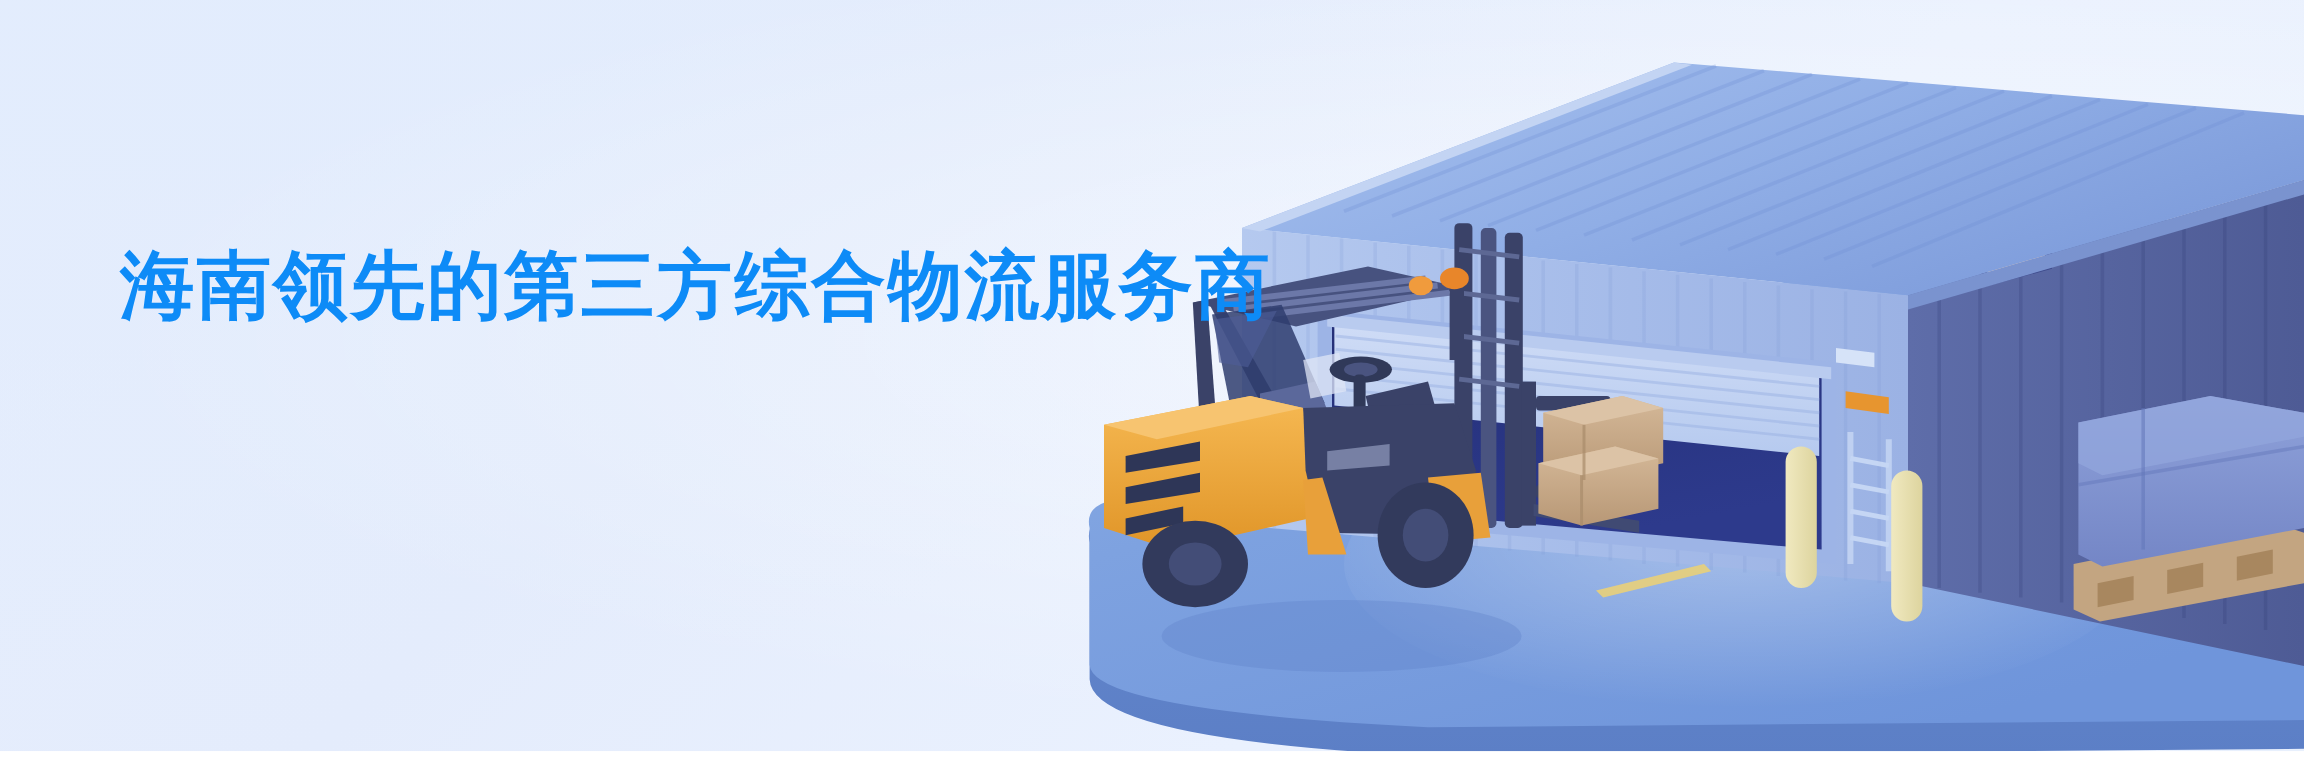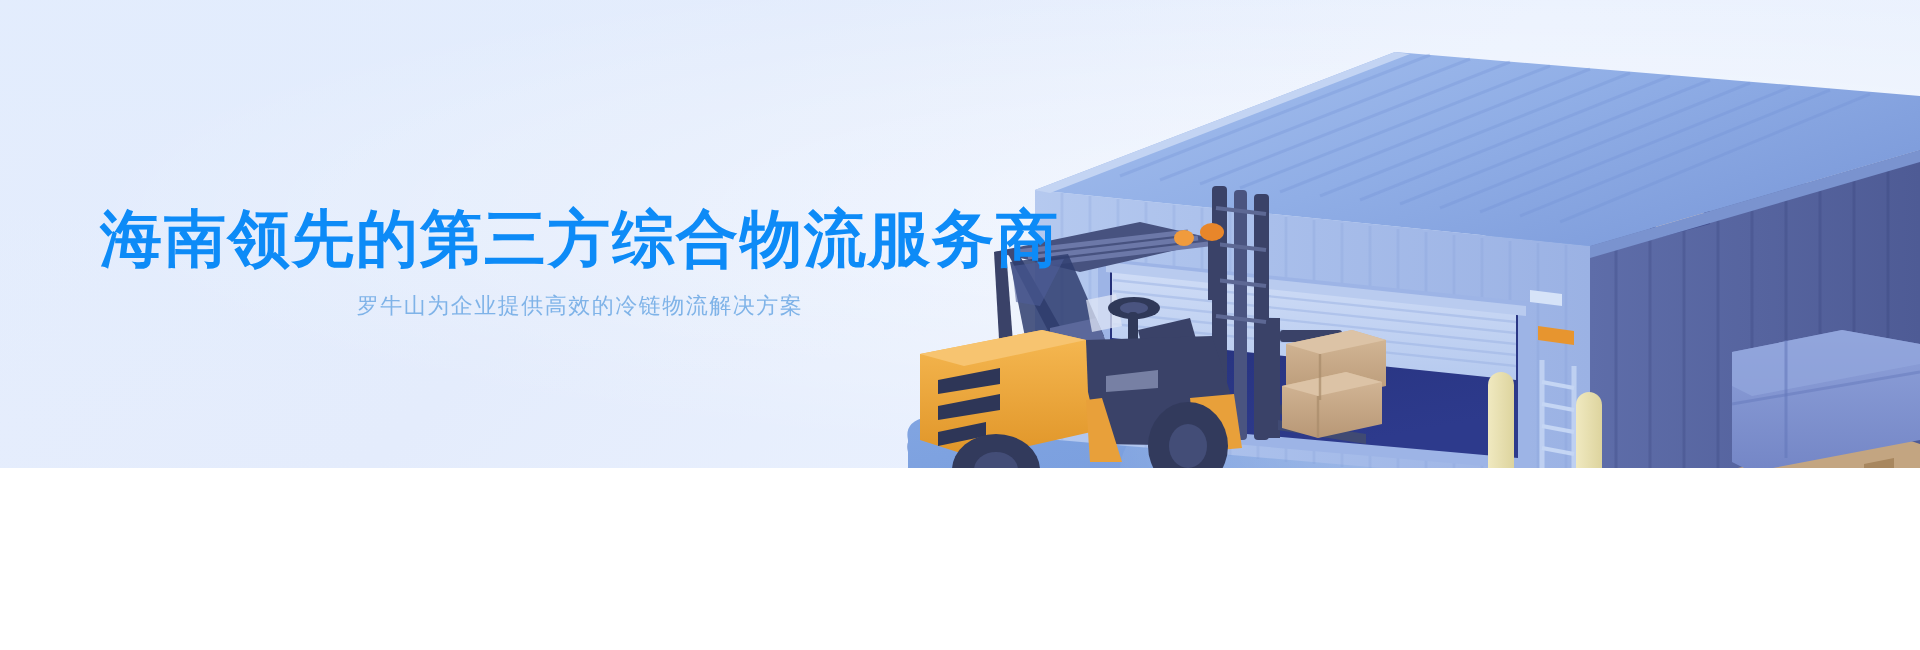--- a/index.html
+++ b/index.html
@@ -3,21 +3,21 @@
 <meta charset="utf-8">
 <style>
   html, body {
     margin: 0;
     padding: 0;
     background: #ffffff;
   }
   .banner {
     position: relative;
     width: 1920px;
-    height: 468px;
+    height: 626px;
     overflow: hidden;
     font-family: "Liberation Sans", "DejaVu Sans", sans-serif;
     background: linear-gradient(135deg, #e6eefd 0%, #e4ecfc 35%, #eaf1fe 65%, #e8f0fd 100%);
   }
   .bg-wash {
     position: absolute;
     inset: 0;
     background:
       radial-gradient(120% 90% at 78% 45%, rgba(255,255,255,0.55) 0%, rgba(255,255,255,0) 62%),
       radial-gradient(90% 120% at 8% 8%, rgba(226,236,253,0.9) 0%, rgba(226,236,253,0) 70%);
@@ -324,16 +324,15 @@
         </g>
 
         <ellipse cx="322" cy="232" rx="12" ry="9" fill="#e8862a"></ellipse>
         <ellipse cx="294" cy="238" rx="10" ry="8" fill="#f09b3d"></ellipse>
       </g>
     </svg>
   </div>
 
   <div class="copy">
     <h1 class="headline">海南领先的第三方综合物流服务商</h1>
-    <p class="subhead">罗牛山为企业提供高效的冷链物流解决方案</p>
   </div>
 
 </div>
 
 </body></html>

